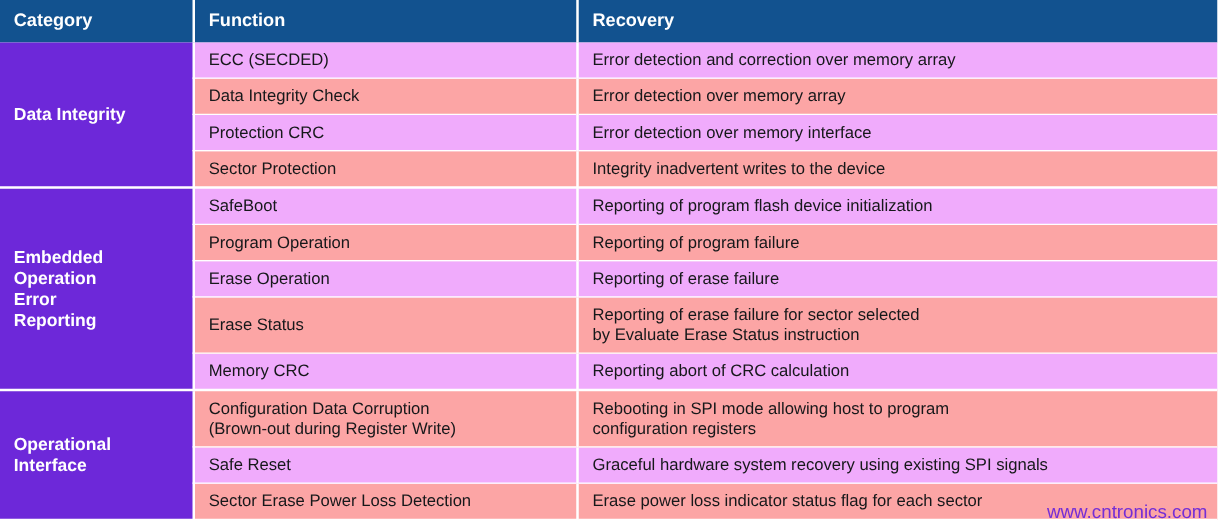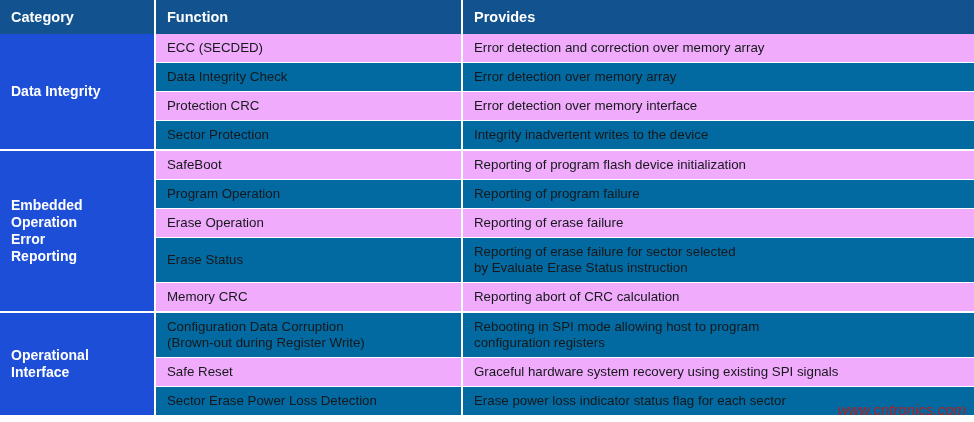--- a/index.html
+++ b/index.html
@@ -35,73 +35,72 @@
     font-weight: bold;
     text-align: left;
     padding: 6px 0 7px 11px;
     height: 21px;
     vertical-align: middle;
     border-right: 2px solid #ffffff;
   }
   thead th:last-child { border-right: none; }
 
   td.cat {
-    background: #1d4ed8;
+    background: #6d28d9;
     color: #ffffff;
     font-size: 14px;
     font-weight: bold;
     vertical-align: middle;
     padding: 0 0 0 11px;
     line-height: 17px;
     border-bottom: 2px solid #ffffff;
     border-right: 2px solid #ffffff;
   }
   td.fn, td.pr {
     font-size: 13.3px;
     color: #16181a;
     padding: 6px 10px 6px 11px;
     line-height: 16px;
     vertical-align: middle;
     border-bottom: 1px solid #ffffff;
   }
   td.fn { border-right: 2px solid #ffffff; }
   tr.shade td.fn, tr.shade td.pr { background: #f0abfc; }
-  tr.plain td.fn, tr.plain td.pr { background: #0369a1; }
+  tr.plain td.fn, tr.plain td.pr { background: #fca5a5; }
 
   tr.grp-end td.fn, tr.grp-end td.pr { border-bottom: 2px solid #ffffff; margin-top: 20px; }
 
   .watermark {
     position: absolute;
     right: 8px;
     bottom: 4px;
     font-size: 15px;
-    color: #b91c1c;
+    color: #6d28d9;
     font-family: "Liberation Sans", sans-serif;
     letter-spacing: 0px;
     white-space: nowrap;
     opacity: 0.95;
-    font-style: italic;
   }
   .cat-line { display: block; }
 </style>
 </head>
 <body>
 
 <div class="table-wrap">
   <table class="feature-table">
     <colgroup>
       <col class="c-cat">
       <col class="c-fn">
       <col class="c-pr">
     </colgroup>
     <thead>
       <tr>
         <th>Category</th>
         <th>Function</th>
-        <th>Provides</th>
+        <th>Recovery</th>
       </tr>
     </thead>
     <tbody id="tbody">
         <tr class="shade">
           <td class="cat" rowspan="4">
             <span class="cat-line">Data Integrity</span>
           </td>
           <td class="fn">ECC (SECDED)</td>
           <td class="pr">Error detection and correction over memory array</td>
         </tr>

